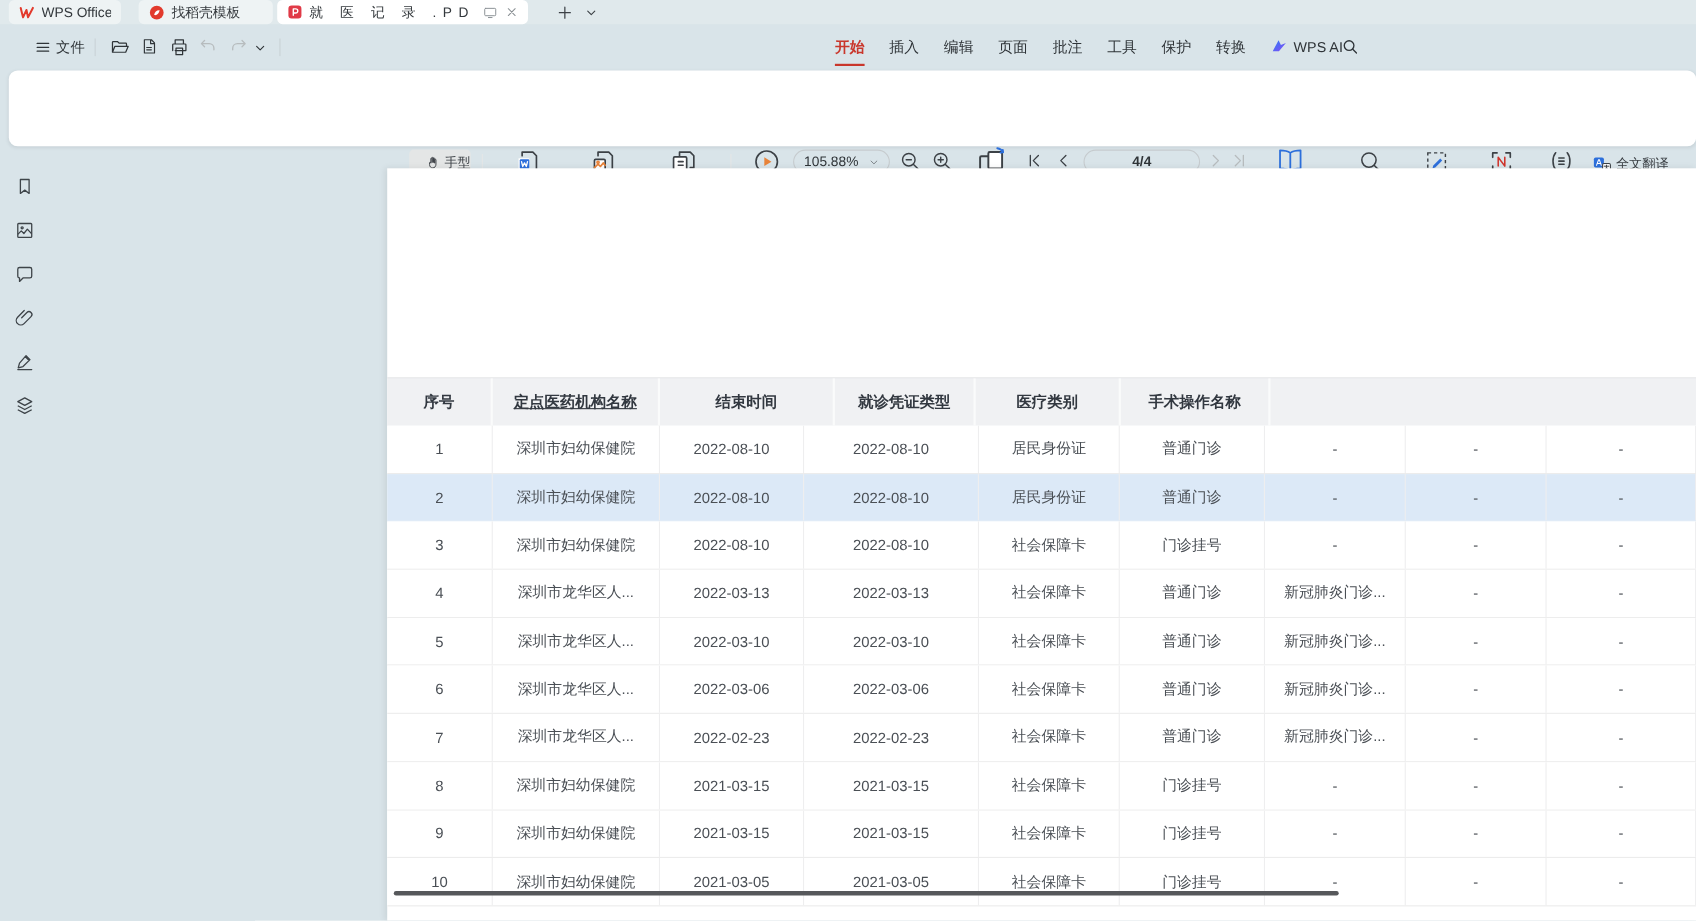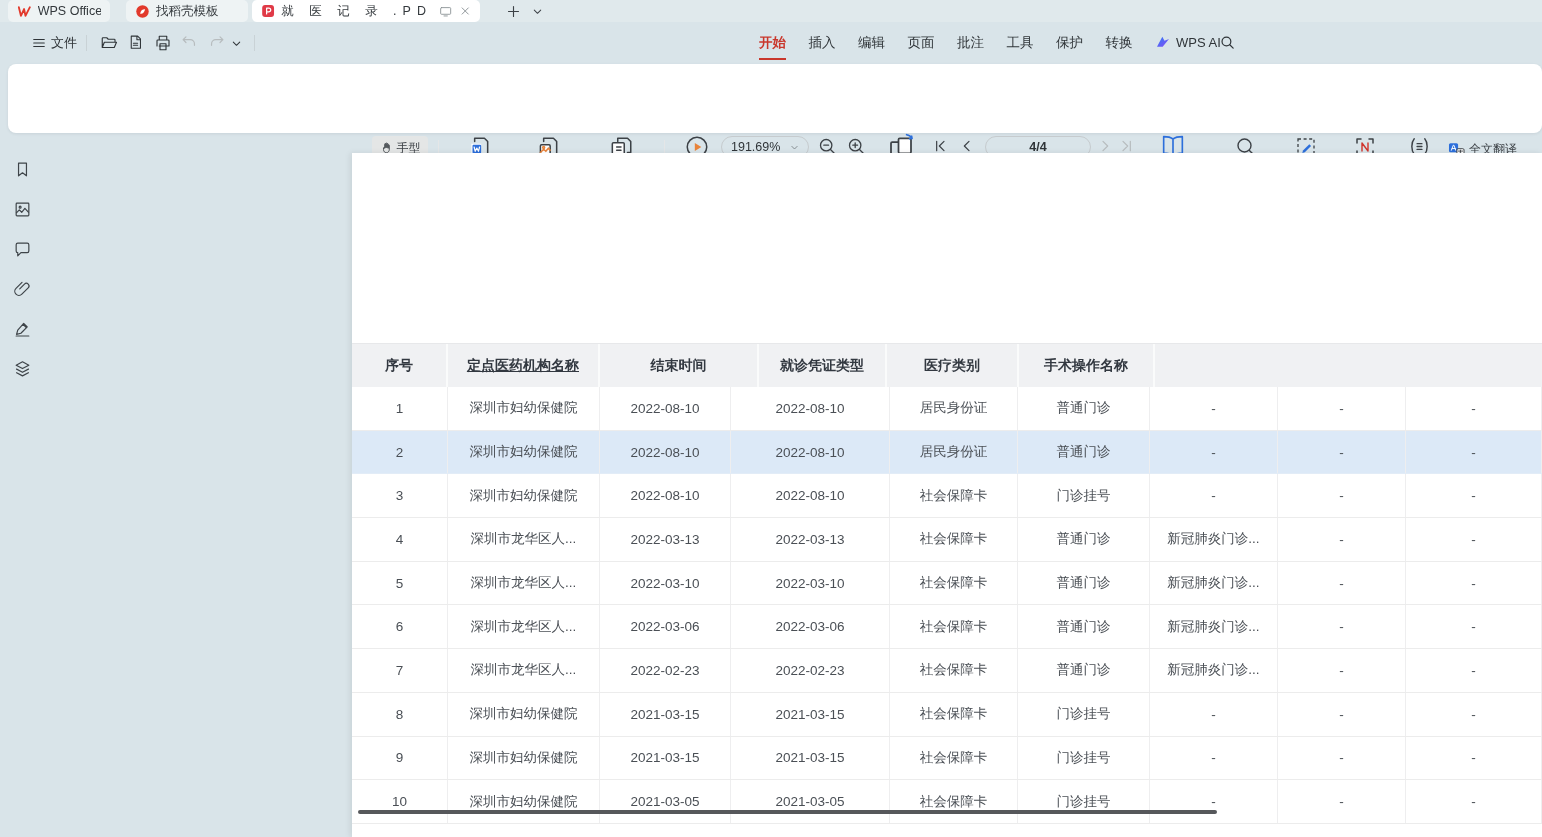--- a/index.html
+++ b/index.html
@@ -164,21 +164,21 @@
     <svg width="17" height="17" viewBox="0 0 24 24" fill="none" stroke="currentColor" stroke-width="1.7" stroke-linecap="round">
         <circle cx="10.5" cy="10.5" r="6.2"></circle>
         <path d="M15.2 15.2L20 20"></path>
       </svg>
   </div>
 </div>
 
 <div class="toolcard"></div>
 <div class="tlayer">
 
-  <div class="tb pill" style="left:372px;top:72px;width:56px;height:24px;">
+  <div class="tb pill" style="left:372px;top:72px;width:56px;height:24px;justify-content:flex-end;">
     <svg width="14" height="14" viewBox="0 0 24 24" fill="none" stroke="currentColor" stroke-width="1.5" stroke-linecap="round" stroke-linejoin="round">
         <path d="M8 12V5.5a1 1 0 012 0V11 M10 11V4.5a1 1 0 012 0V11 M12 11V5.5a1 1 0 012 0V12 M14 12V7.5a1 1 0 012 0V14c0 3.5-2 6-5 6s-5-2.2-5-5.5V12a1 1 0 012 0"></path>
       </svg>
     <span>手型</span>
   </div>
   <div class="tb" style="left:372px;top:100px;width:56px;height:24px;">
     <svg width="14" height="14" viewBox="0 0 24 24" fill="none" stroke="currentColor" stroke-width="1.6" stroke-linejoin="round">
         <path d="M6 3l13 11-6.2.8 3.6 5.6-2.6 1.6-3.5-6L6 20z"></path>
       </svg>
     <span>选择</span>
@@ -231,21 +231,21 @@
     <svg width="26" height="26" viewBox="0 0 24 24" fill="none" stroke="currentColor" stroke-width="1.4">
         <circle cx="12" cy="12" r="9"></circle>
         <path d="M10 8.3l6 3.7-6 3.7z" fill="#e8833a" stroke="none"></path>
       </svg>
   </div>
   <div class="tb" style="left:685px;top:104px;width:25px;">
     <span>播放</span>
   </div>
 
   <div class="tb combo" style="left:721px;top:72px;width:88px;height:22px;justify-content:space-between;padding:0 9px;">
-    <span>191.69%</span>
+    <span>105.88%</span>
     <svg width="9" height="9" viewBox="0 0 24 24" fill="none" stroke="#7d8488" stroke-width="2.4" stroke-linecap="round" stroke-linejoin="round">
         <path d="M5 9l7 7 7-7"></path>
       </svg>
   </div>
   <div class="tb" style="left:817px;top:72px;">
     <svg width="21" height="21" viewBox="0 0 24 24" fill="none" stroke="currentColor" stroke-width="1.5" stroke-linecap="round">
         <circle cx="10.5" cy="10.5" r="6.5"></circle>
         <path d="M15.4 15.4L20 20 M7.8 10.5h5.4"></path>
       </svg>
   </div>

